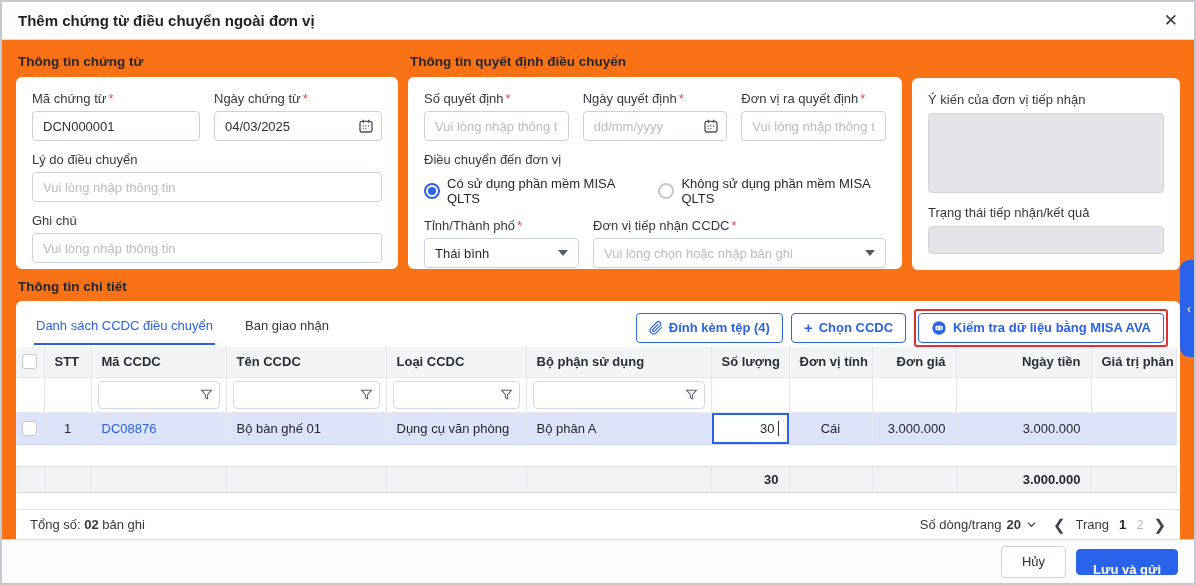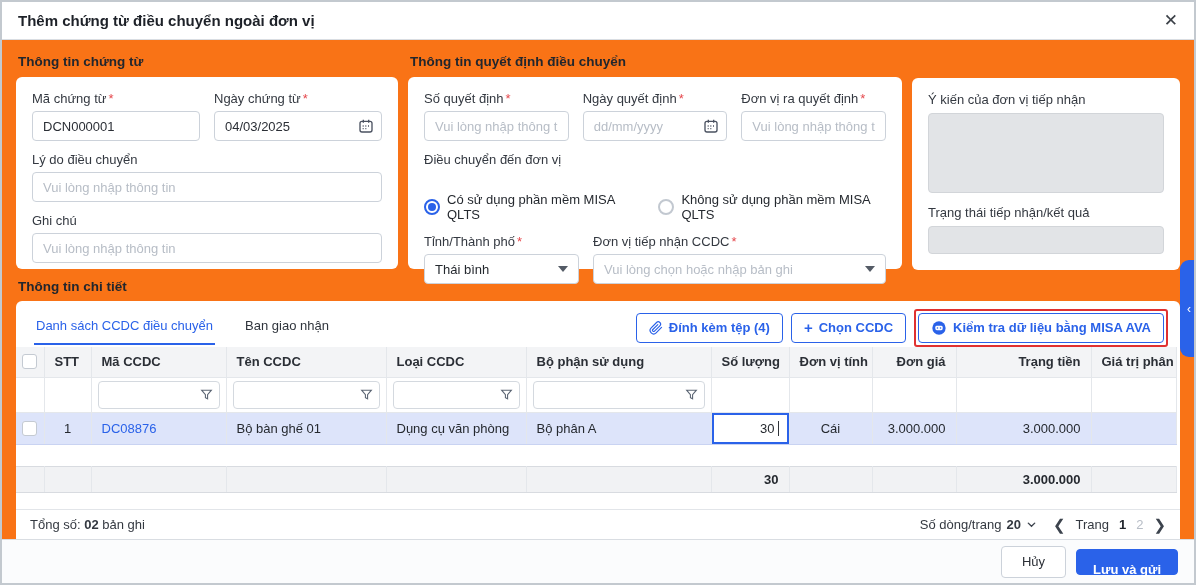--- a/index.html
+++ b/index.html
@@ -168,21 +168,21 @@
                       <line x1="11" y1="16" x2="12.5" y2="16"></line>
                     </svg>
                 </span>
               </div>
             </div>
             <div class="fg flex1">
               <label><span>Đơn vị ra quyết định</span><span class="req">*</span></label>
               <input class="inp" placeholder="Vui lòng nhập thông tin" style="">
             </div>
           </div>
-          <label style="display:block; margin-bottom:25px; color:#343941;">Điều chuyển đến đơn vị</label>
+          <label style="display:block; margin-bottom:9px; color:#343941;">Điều chuyển đến đơn vị</label>
           <div class="radio-row">
             <span class="radio">
               <span class="rdot on"></span>
               <span>Có sử dụng phần mềm MISA QLTS</span>
             </span>
             <span class="radio">
               <span class="rdot"></span>
               <span>Không sử dụng phần mềm MISA QLTS</span>
             </span>
           </div>
@@ -273,21 +273,21 @@
                   <span style="display:block;width:15px;height:15px;border:1px solid #c4cad2;border-radius:3px;background:#fff;"></span>
                 </th>
               <th class="ctr">STT</th>
               <th>Mã CCDC</th>
               <th>Tên CCDC</th>
               <th>Loại CCDC</th>
               <th>Bộ phận sử dụng</th>
               <th class="num">Số lượng</th>
               <th class="ctr">Đơn vị tính</th>
               <th class="num">Đơn giá</th>
-              <th class="num">Trạng tiền</th>
+              <th class="num">Ngày tiền</th>
               <th class="num">Giá trị phân</th>
             </tr>
             <tr class="filter">
               <td></td>
                 <td></td>
               <td>
                   <div class="fbox">
                     <span class="funnel">
                       <svg width="13" height="13" viewBox="0 0 24 24" fill="none" stroke="currentColor" stroke-width="2">
                         <path d="M3 4h18l-7 8.5V20l-4-2v-5.5L3 4z"></path>

